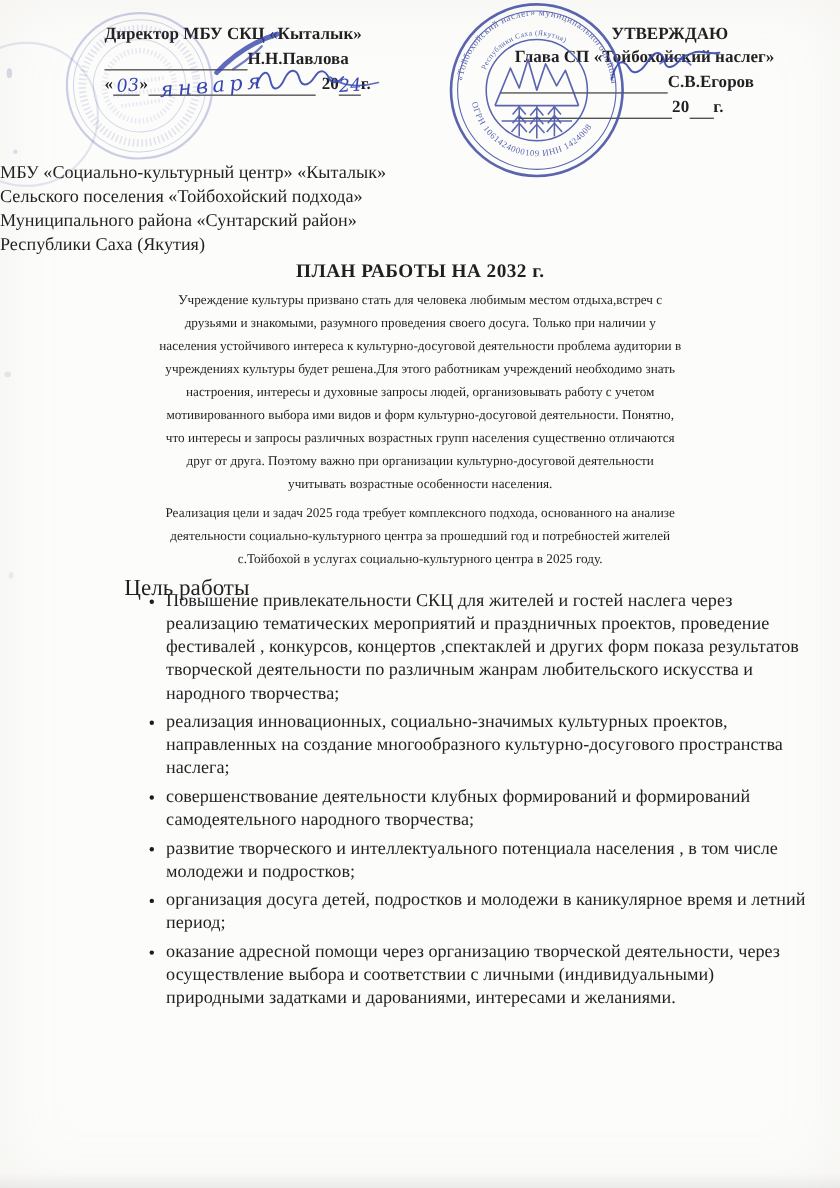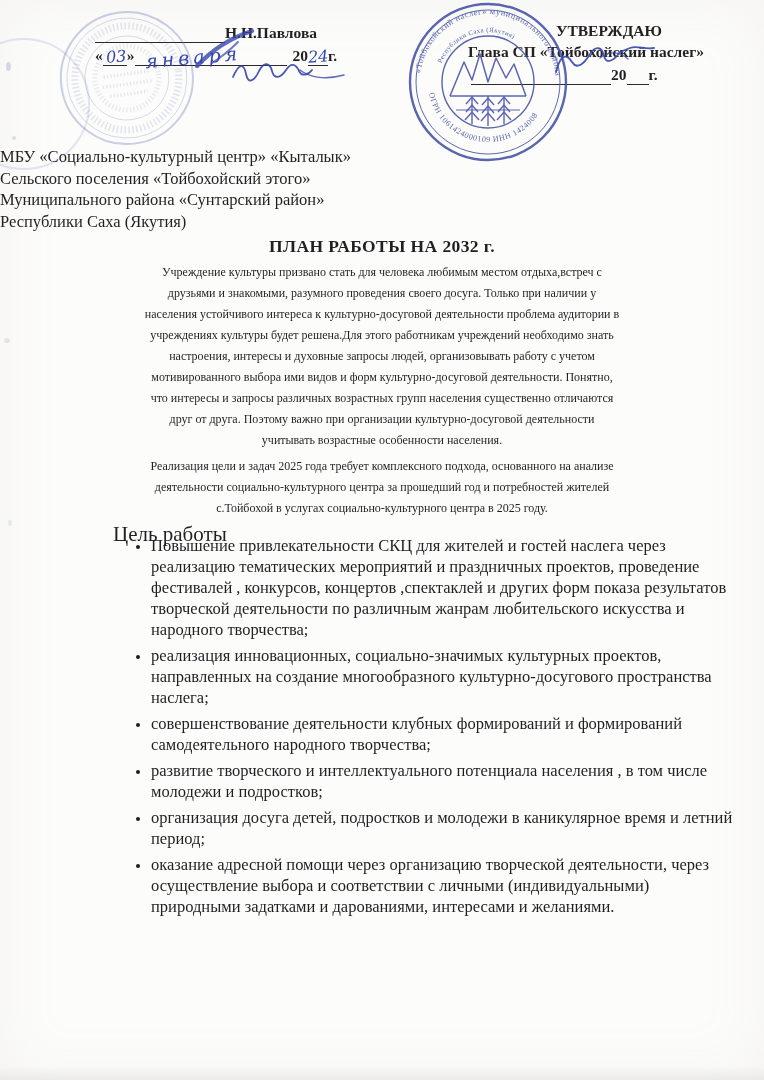--- a/index.html
+++ b/index.html
@@ -65,20 +65,21 @@
 
 <div class="page">
 
   <div class="stamp-ghost"></div>
   <div class="speck speck1"></div>
   <div class="speck speck2"></div>
   <div class="speck speck3"></div>
   <div class="speck speck4"></div>
 
   <div class="approval approval-left">
+    <div class="appr-role">Директор МБУ СКЦ «Кыталык»</div>
     <div class="appr-line">
       <span class="blank w130"></span>
         <span>Н.Н.Павлова</span>
     </div>
     <div class="appr-line">
       <span>«</span>
         <span class="blank w24">
           <span class="hand hand-day">03</span>
         </span>
         <span>»</span>
@@ -89,31 +90,35 @@
         <span class="blank w20">
           <span class="hand hand-year">24</span>
         </span>
         <span>г.</span>
     </div>
   </div>
 
   <div class="approval approval-right">
     <div class="appr-title-right">УТВЕРЖДАЮ</div>
     <div class="appr-role" style="margin-left:6px">Глава СП «Тойбохойский наслег»</div>
+    <div class="appr-line">
+      <span class="blank w150"></span>
+        <span>С.В.Егоров</span>
+    </div>
     <div class="appr-line" style="margin-left:16px">
       <span class="blank w140"></span>
         <span>20</span>
         <span class="blank w22"></span>
         <span>г.</span>
     </div>
   </div>
 
   <div class="org-header">
     <div>МБУ «Социально-культурный центр» «Кыталык»</div>
-    <div>Сельского поселения «Тойбохойский этого»</div>
+    <div>Сельского поселения «Тойбохойский подхода»</div>
     <div>Муниципального района «Сунтарский район»</div>
     <div>Республики Саха (Якутия)</div>
   </div>
 
   <div class="doc-title">ПЛАН РАБОТЫ НА 2032 г.</div>
 
   <div class="para para-1">Учреждение культуры призвано стать для человека любимым местом отдыха,встреч с
 друзьями и знакомыми, разумного проведения своего досуга. Только при наличии у
 населения устойчивого интереса к культурно-досуговой деятельности проблема аудитории в
 учреждениях культуры будет решена.Для этого работникам учреждений необходимо знать

